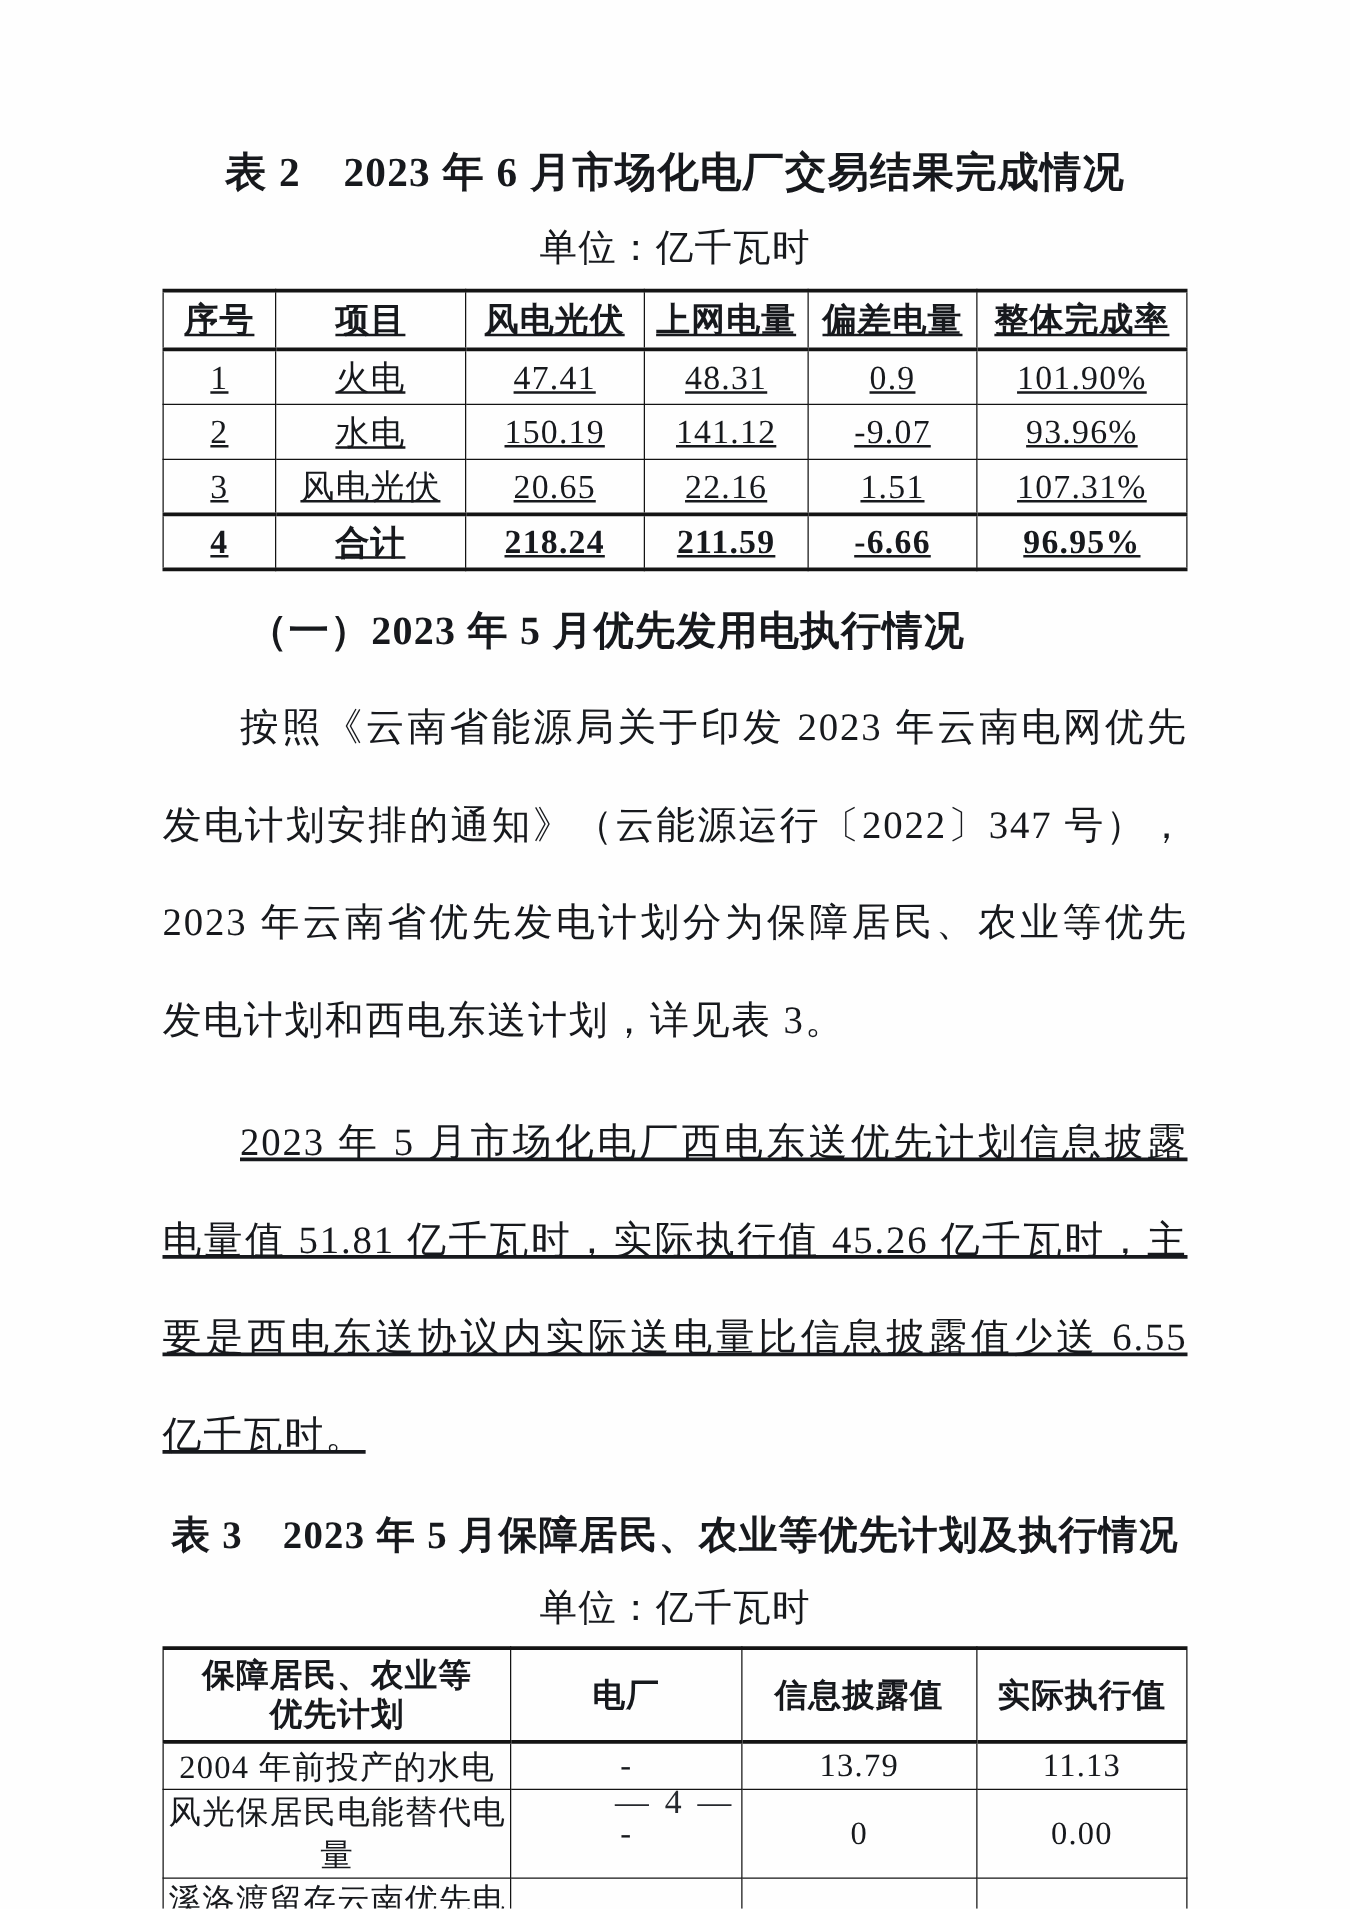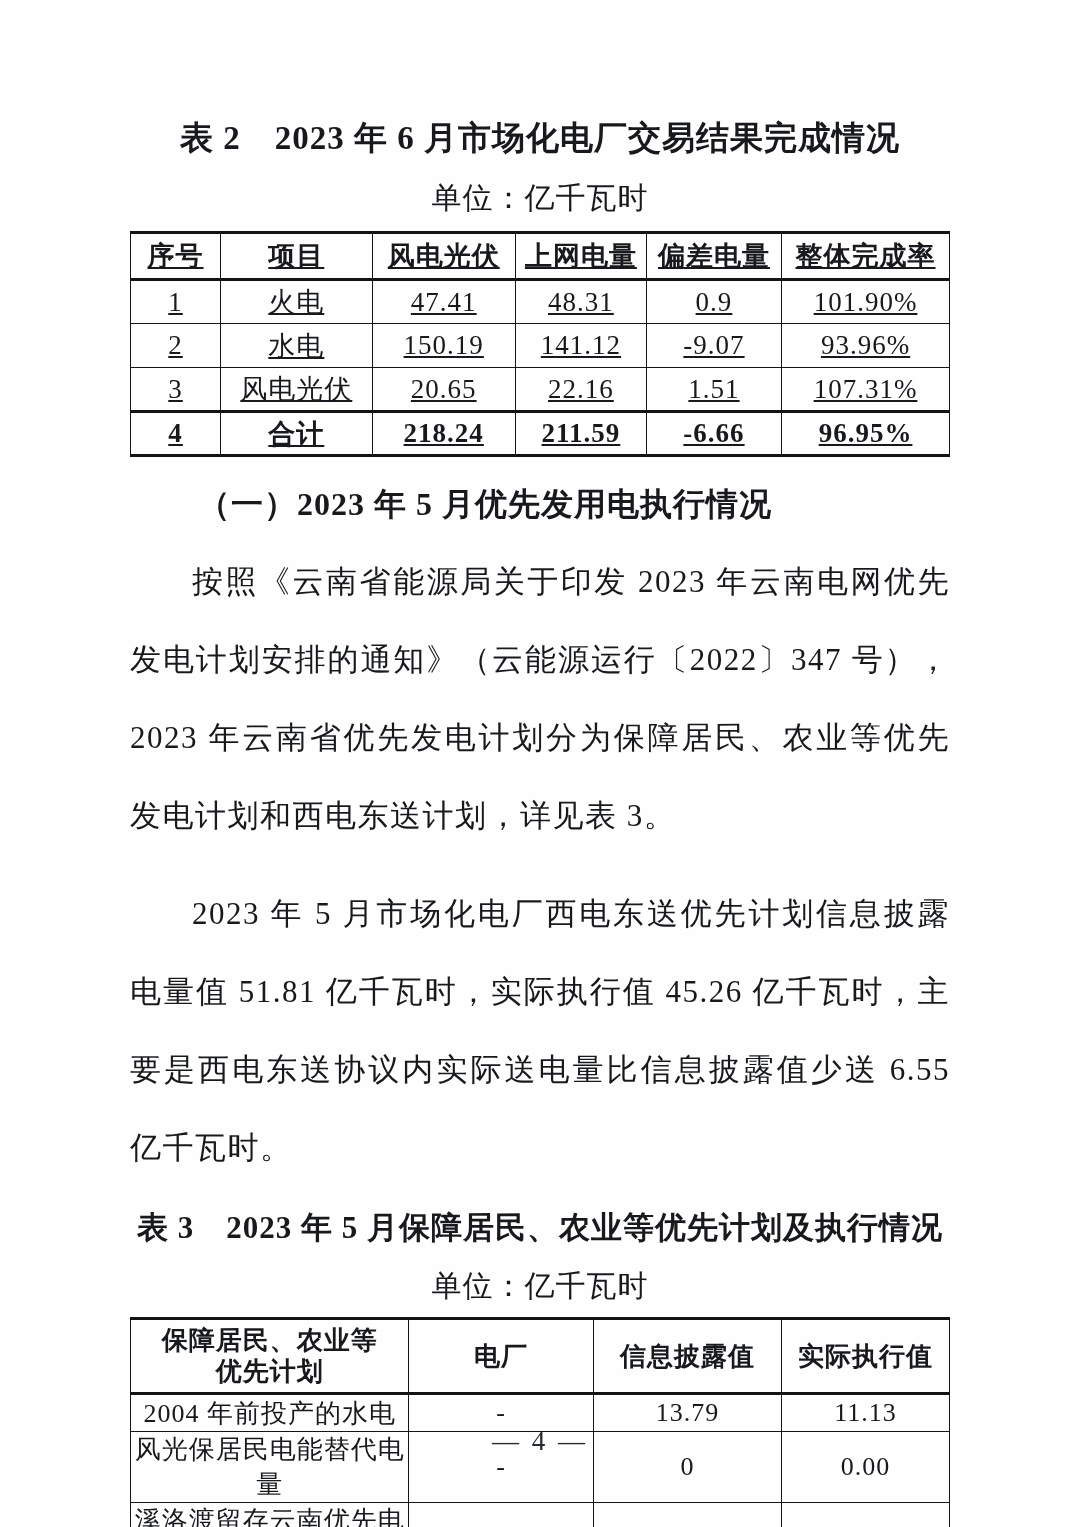--- a/index.html
+++ b/index.html
@@ -36,21 +36,21 @@
   }
   .h-sub {
     font-size:32px; font-weight:700; margin-top:26px;
     padding-left:68px; letter-spacing:1px; white-space:nowrap;
   }
   .para {
     font-size:31px; line-height:78px; letter-spacing:1.5px;
     text-align:justify; text-justify:inter-character;
     text-indent:2em; margin-top:16px;
   }
-  .para.second { margin-top:20px; }
+  .para.second { margin-top:20px;text-decoration:underline; }
 
   .t3-title { margin-top:20px; font-size:31px; }
   .t3 { margin-top:10px; border-top:3px solid #141414; border-bottom:3px solid #141414; }
   .t3 th, .t3 td { border:1px solid #141414; text-align:center; font-size:26px; letter-spacing:1px; }
   .t3 th { font-weight:700; border-bottom:3px solid #141414; padding:5px 0; line-height:31px; }
   .t3 td { height:38px; font-weight:400; }
 
   .footer {
     position:absolute; left:0; right:0; bottom:70px;
     text-align:center; font-size:27px; letter-spacing:3px; color:#26292e;

